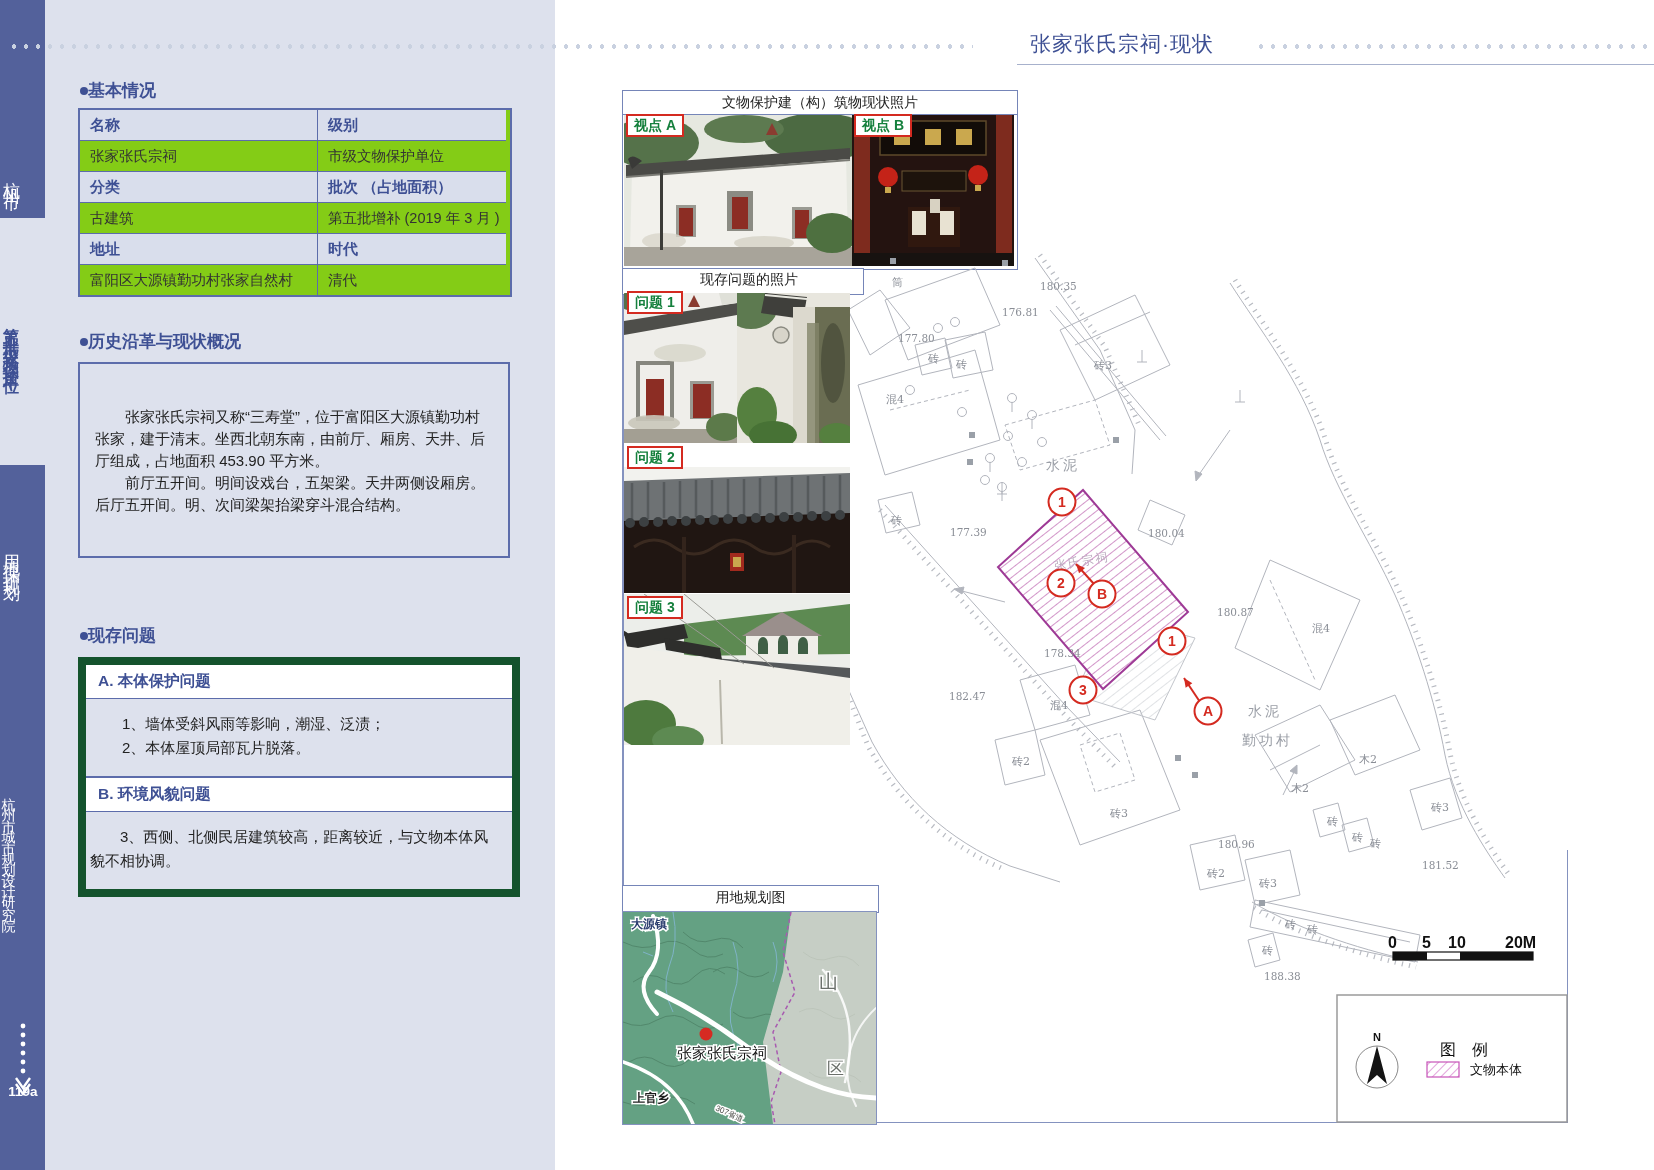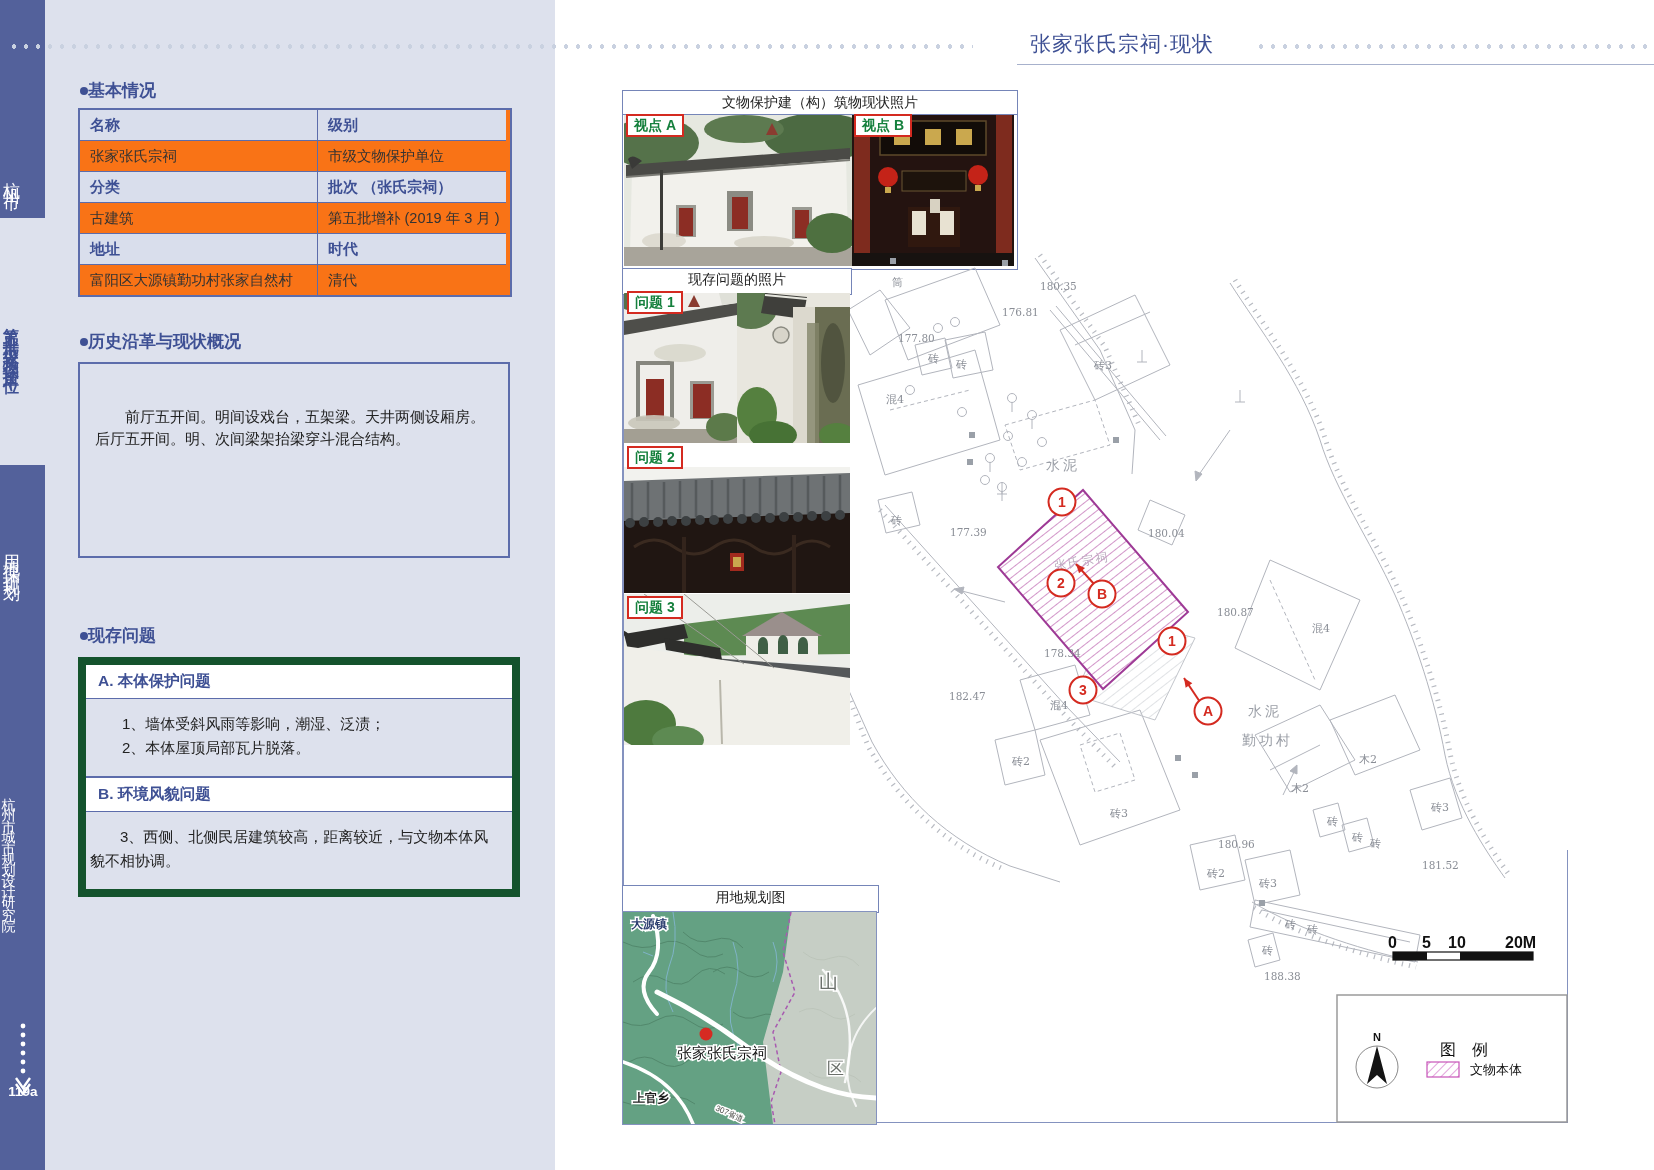--- a/index.html
+++ b/index.html
@@ -22,21 +22,21 @@
   
   #page-title{left:1007px;top:30px;width:230px;text-align:center;font-size:21px;font-weight:normal;
               color:#3e5094;letter-spacing:1px;}
   #title-rule{left:1017px;top:64px;width:637px;height:0;border-top:1.5px solid #a7b1cc;}
 
   
   .sec-title{display:flex;align-items:center;font-size:17px;font-weight:bold;color:#3e5094;}
   .bullet{width:8px;height:8px;border-radius:50%;background:#3e5094;flex:0 0 auto;}
 
   
-  #info-table{left:78px;top:108px;width:430px;border:2px solid #5c6cab;background:#f97316;
+  #info-table{left:78px;top:108px;width:430px;border:2px solid #5c6cab;background:#84cc16;
               display:grid;grid-template-columns:238px 188px;}
   .it-cell{padding:0 10px;height:30px;line-height:30px;font-size:14.5px;color:#333;
            border-top:1px solid #5c6cab;white-space:nowrap;overflow:hidden;}
   .it-cell.c0{border-right:1px solid #5c6cab;}
   .it-cell.r0{border-top:none;}
   .it-cell.hd{background:#d9deec;color:#3e5094;font-weight:bold;font-size:15px;}
 
   
   #history-box{left:78px;top:362px;width:398px;height:150px;border:2px solid #5c6cab;
                padding:42px 15px 0 15px;}
@@ -118,34 +118,35 @@
   <div class="abs sec-title" style="left:80px;top:79px;">
     <span class="bullet"></span>
     <span>基本情况</span>
   </div>
   <div class="abs" id="info-table">
       <div class="it-cell c0 r0 hd">名称</div>
       <div class="it-cell c1 r0 hd">级别</div>
       <div class="it-cell c0">张家张氏宗祠</div>
       <div class="it-cell c1">市级文物保护单位</div>
       <div class="it-cell c0 hd">分类</div>
-      <div class="it-cell c1 hd">批次 （张氏宗祠）</div>
+      <div class="it-cell c1 hd">批次 （占地面积）</div>
       <div class="it-cell c0">古建筑</div>
       <div class="it-cell c1">第五批增补 (2019 年 3 月 )</div>
       <div class="it-cell c0 hd">地址</div>
       <div class="it-cell c1 hd">时代</div>
       <div class="it-cell c0">富阳区大源镇勤功村张家自然村</div>
       <div class="it-cell c1">清代</div>
     </div>
 
   <div class="abs sec-title" style="left:80px;top:330px;">
     <span class="bullet"></span>
     <span>历史沿革与现状概况</span>
   </div>
   <div class="abs" id="history-box">
+      <p>张家张氏宗祠又称“三寿堂”，位于富阳区大源镇勤功村张家，建于清末。坐西北朝东南，由前厅、厢房、天井、后厅组成，占地面积 453.90 平方米。</p>
       <p>前厅五开间。明间设戏台，五架梁。天井两侧设厢房。后厅五开间。明、次间梁架抬梁穿斗混合结构。</p>
     </div>
 
   <div class="abs sec-title" style="left:80px;top:624px;">
     <span class="bullet"></span>
     <span>现存问题</span>
   </div>
   <div class="abs" id="problems-box">
       <div class="p-header">A. 本体保护问题</div>
       <div class="p-body">
@@ -206,21 +207,21 @@
       <rect x="56" y="92" width="52" height="40" fill="#30180f"></rect>
       <rect x="60" y="96" width="14" height="24" fill="#e8e2d2"></rect>
       <rect x="88" y="96" width="14" height="24" fill="#e8e2d2"></rect>
       <rect x="78" y="84" width="10" height="14" fill="#d8d2c2"></rect>
       <rect x="0" y="138" width="162" height="13" fill="#171210"></rect>
     </svg>
   </div>
   <div class="red-tag" style="left:626px;top:114px;">视点 A</div>
   <div class="red-tag" style="left:854px;top:114px;">视点 B</div>
 
-  <div class="abs photo-box" style="left:622px;top:268px;width:228px;height:25px;">
+  <div class="abs photo-box" style="left:622px;top:268px;width:228px;height:25px;padding-left:12px;">
     <div class="box-header" style="height:22px;border-bottom:none;">现存问题的照片</div>
   </div>
   <div class="photo" style="left:624px;top:293px;width:113px;height:150px;">
     <svg width="113" height="150" viewBox="0 0 113 150">
       <rect width="113" height="150" fill="#efeeea"></rect>
       <polygon points="0,28 113,10 113,22 0,42" fill="#4e4e4a"></polygon>
       <polygon points="95,0 113,0 113,10 98,12" fill="#dfe0d8"></polygon>
       <ellipse cx="20" cy="8" rx="26" ry="12" fill="#55724a"></ellipse>
       <polygon points="70,2 76,14 64,14" fill="#8a3c30"></polygon>
       <rect x="14" y="70" width="34" height="56" fill="none" stroke="#86867e" stroke-width="4"></rect>

